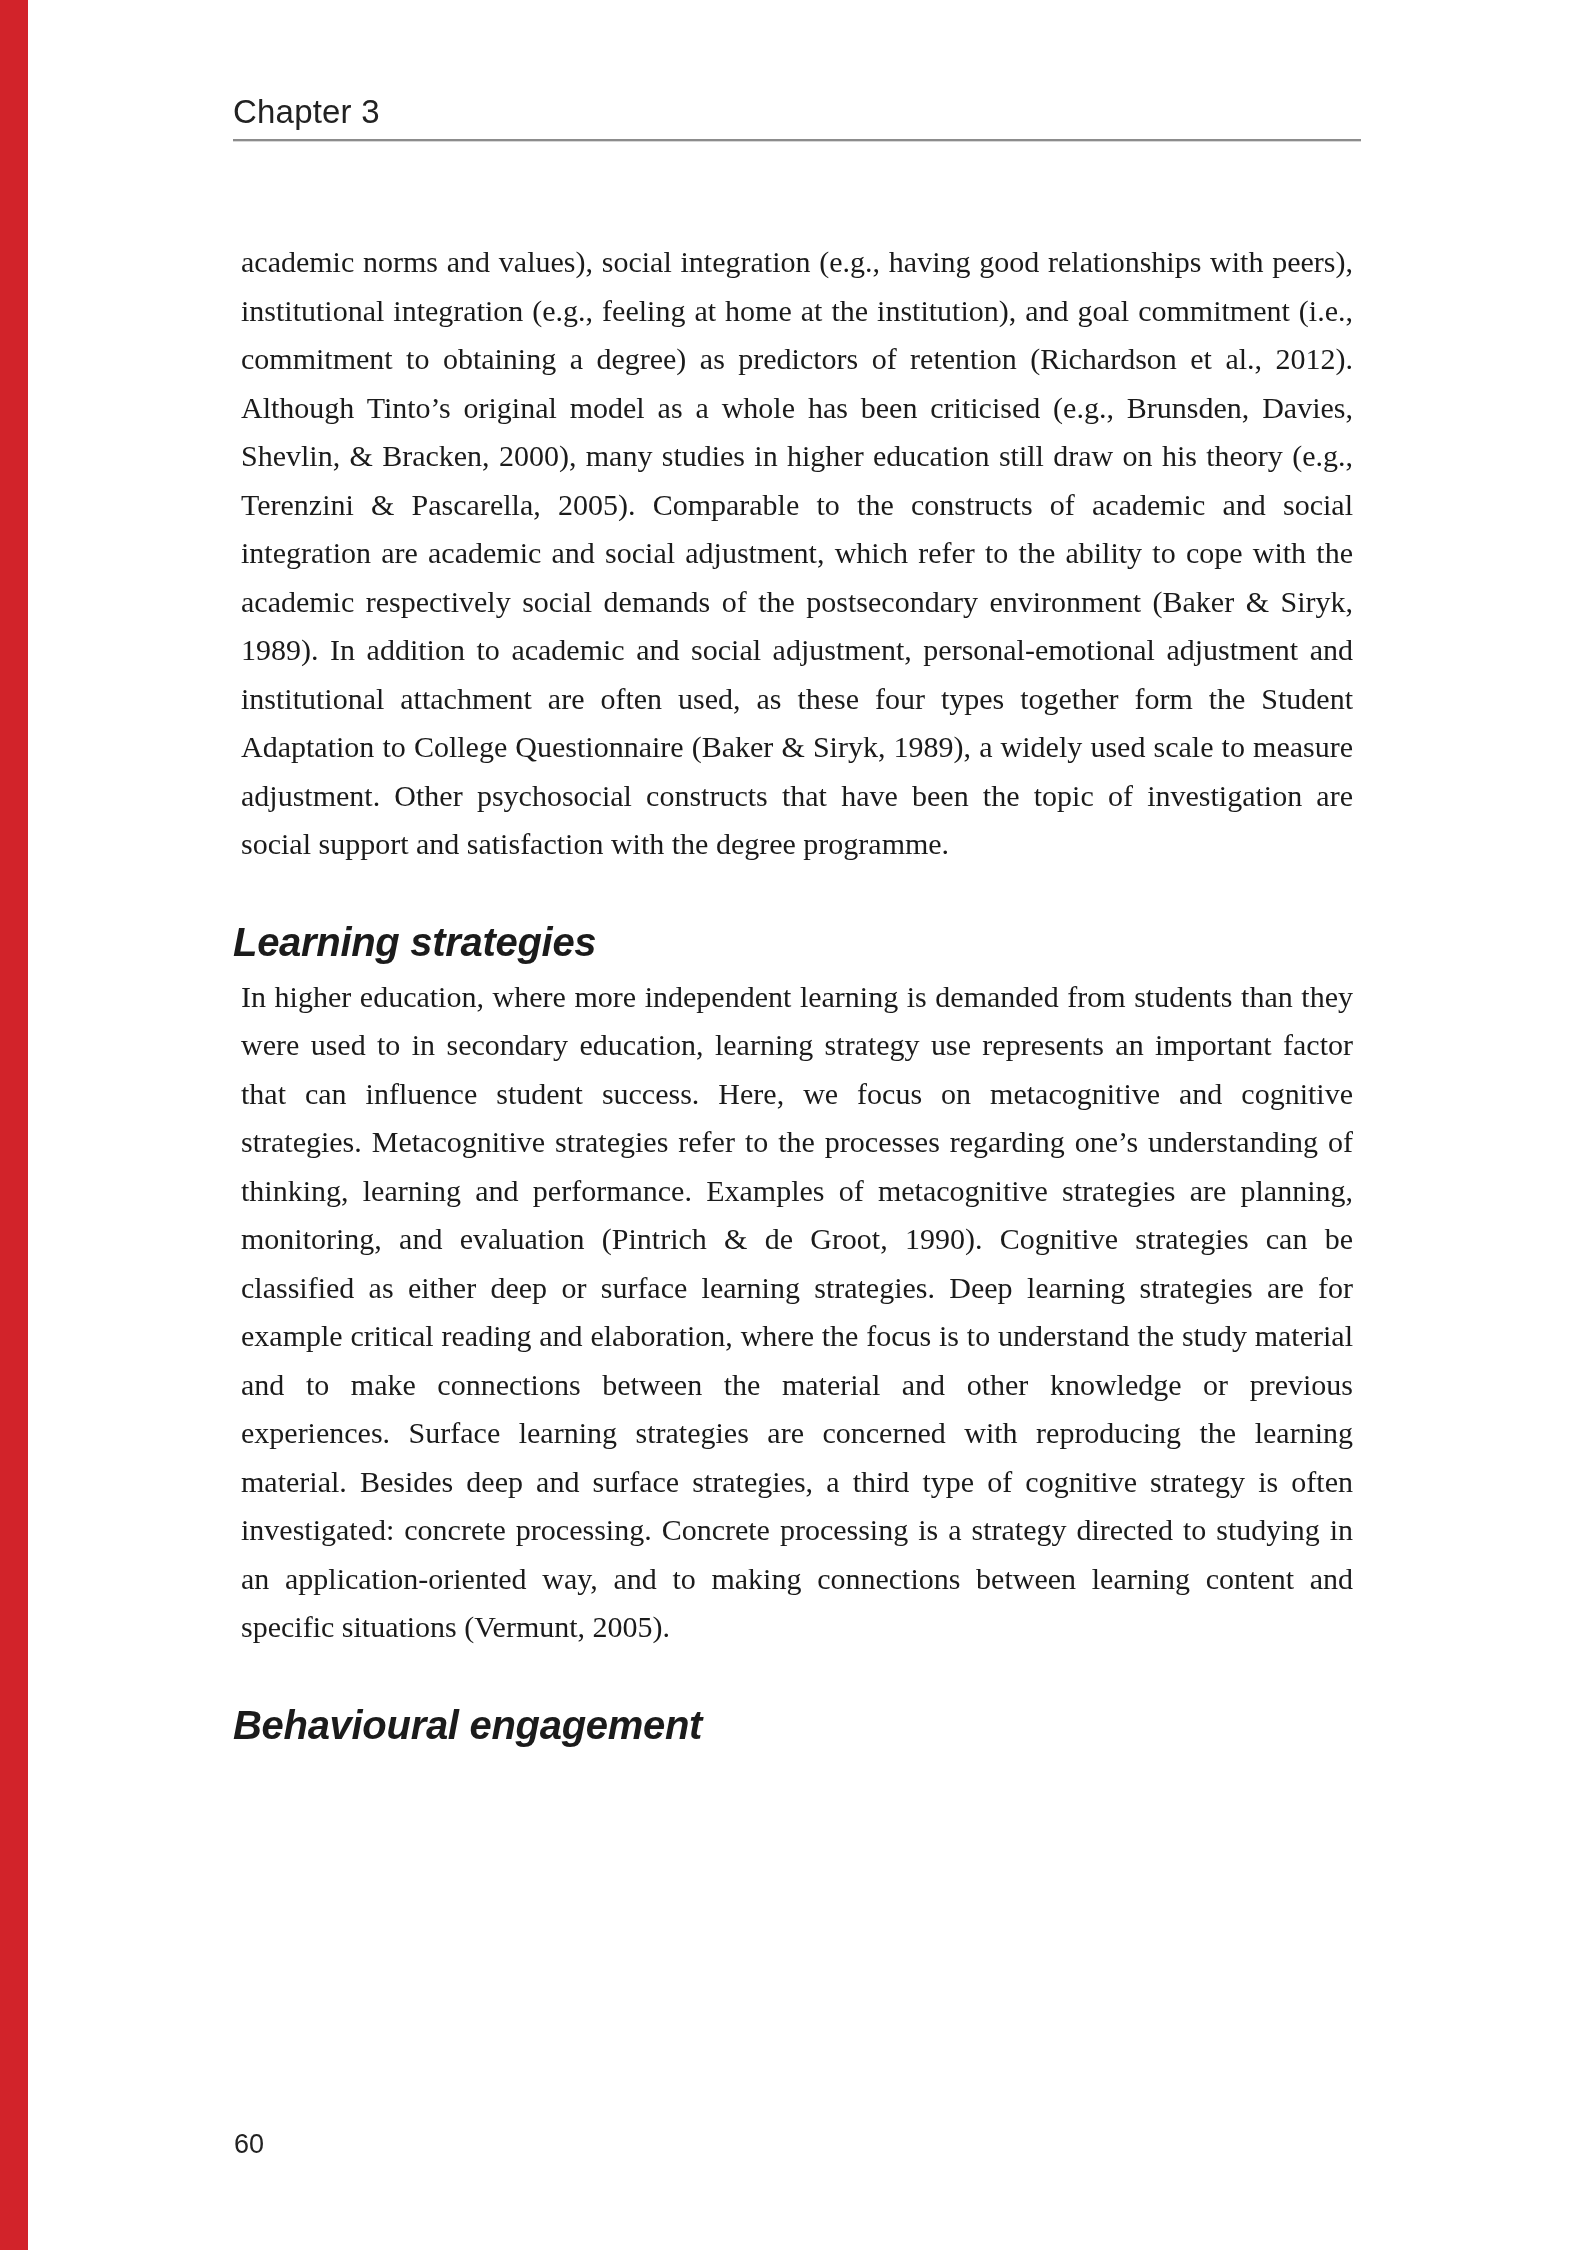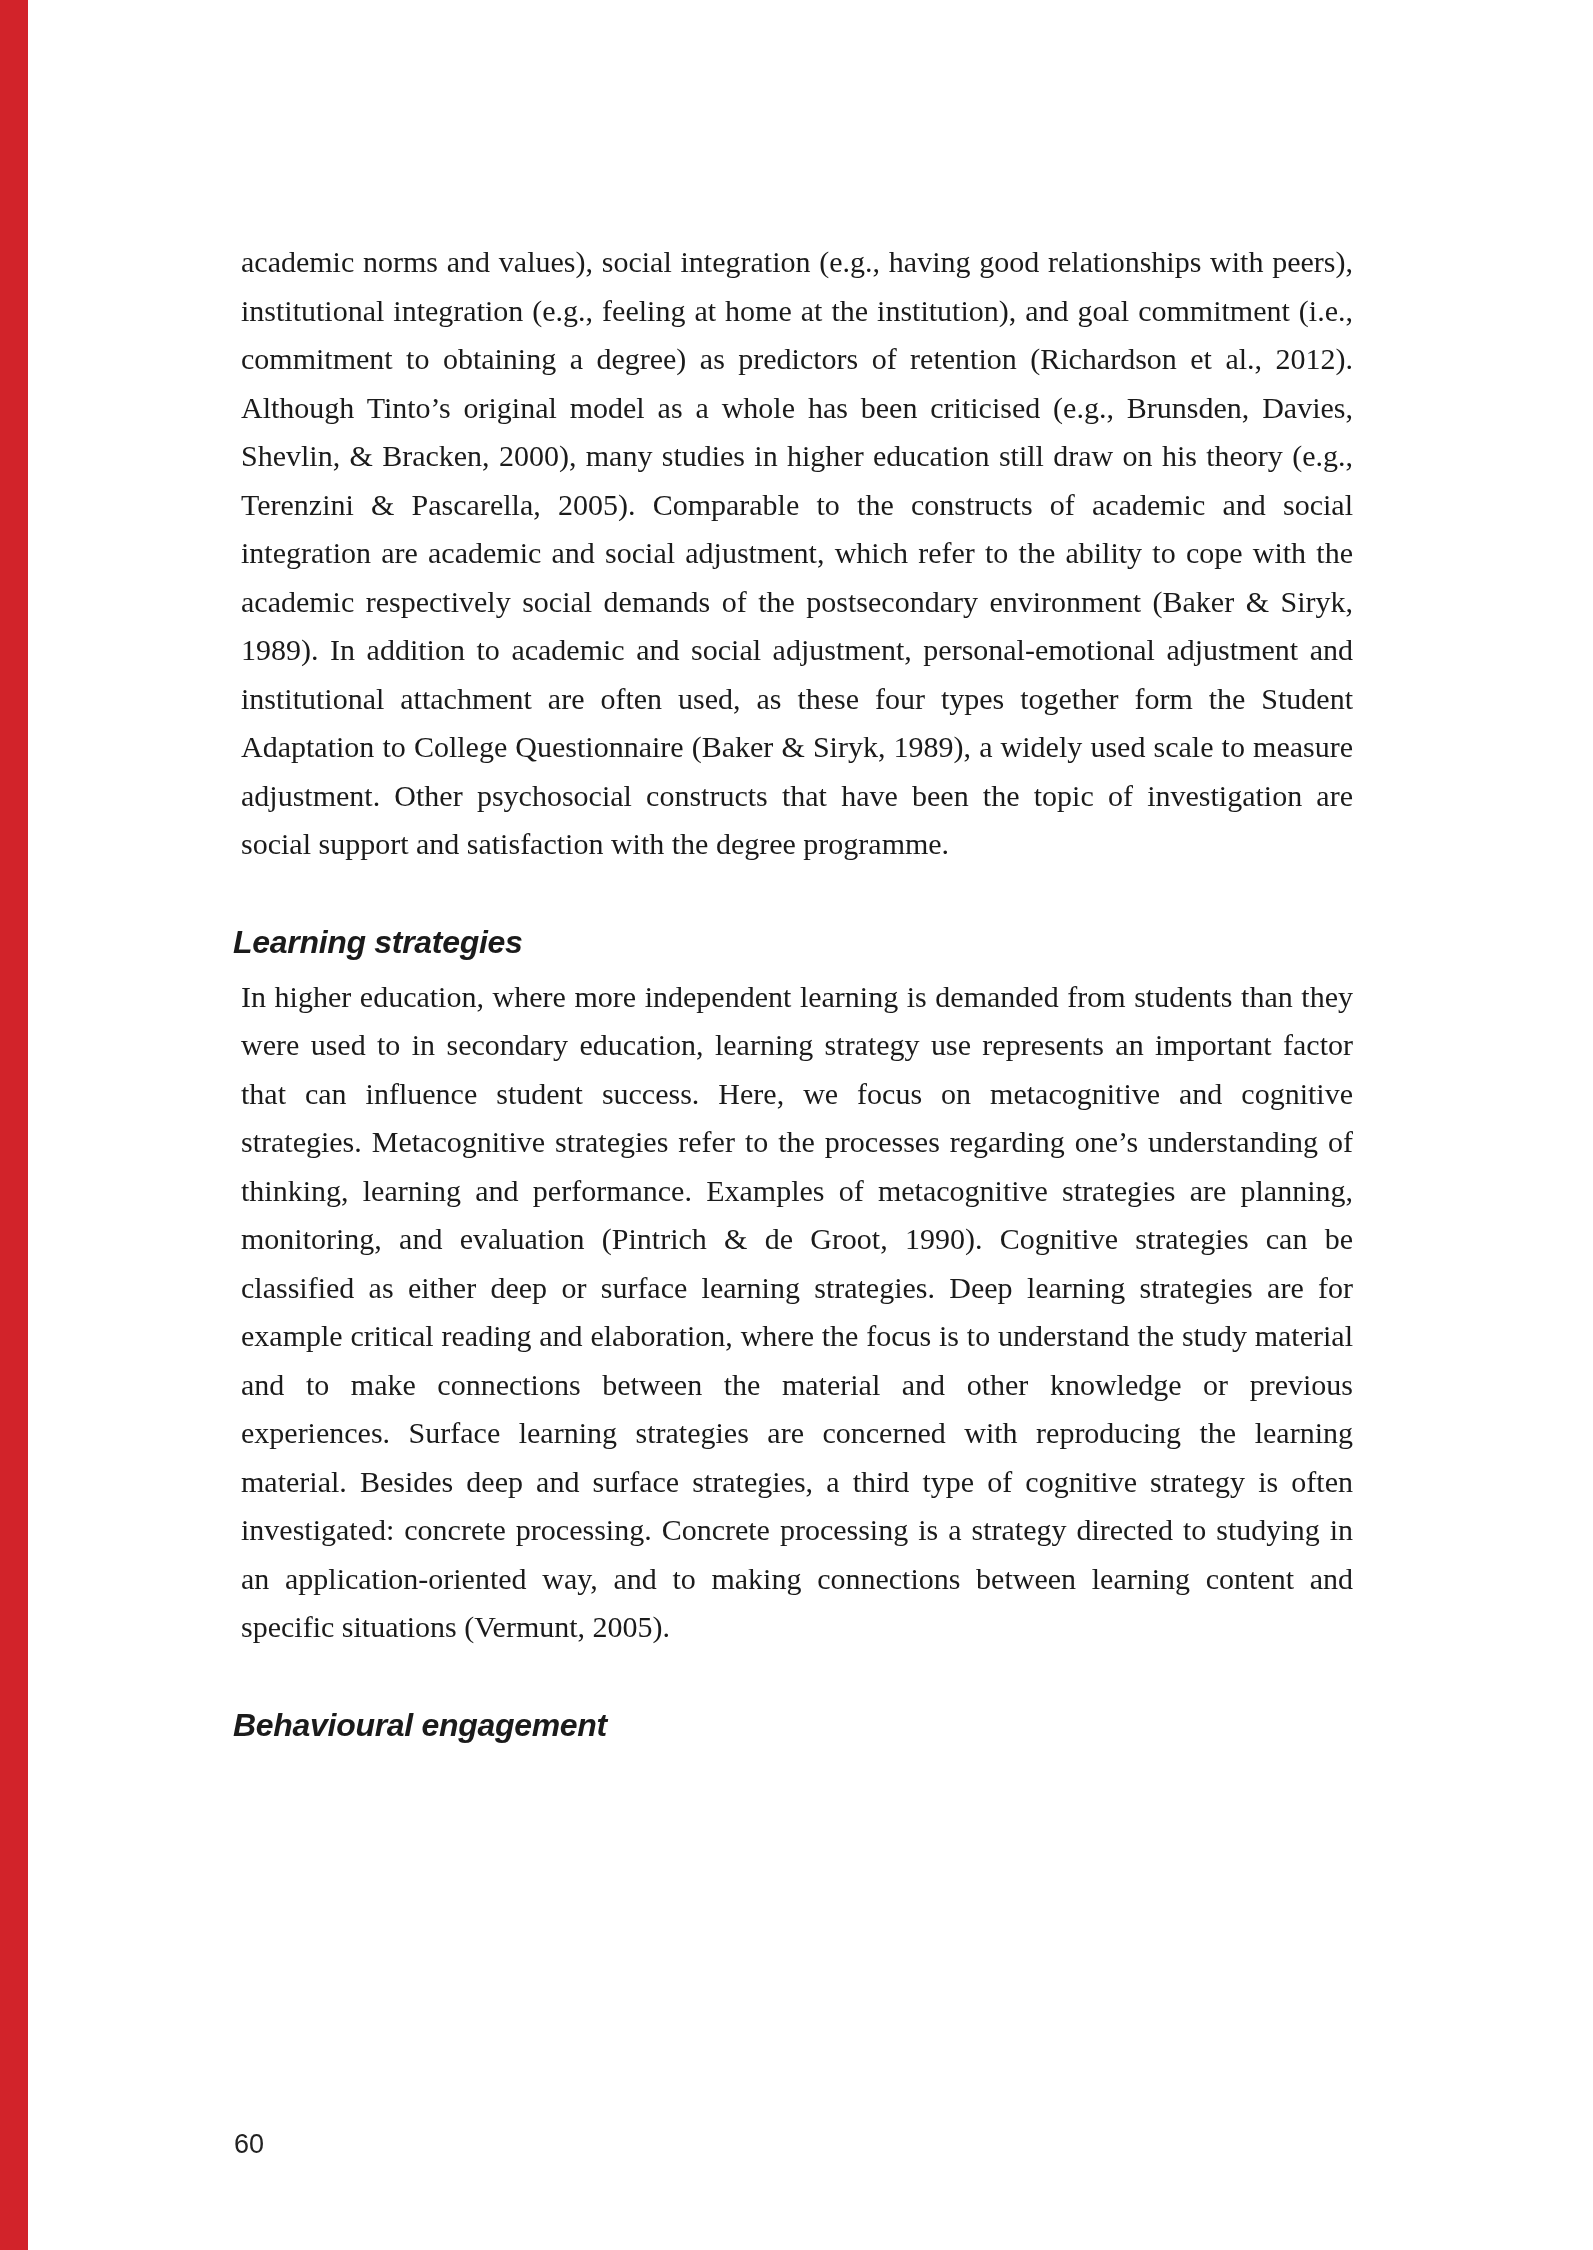--- a/index.html
+++ b/index.html
@@ -58,21 +58,21 @@
     line-height: 48.5px;
     text-align: justify;
     text-justify: inter-word;
     color: #1b1b1b;
   }
   .section-heading {
     margin: 52px 0 10px 0;
     font-family: "Liberation Sans", "DejaVu Sans", sans-serif;
     font-style: italic;
     font-weight: 700;
-    font-size: 32px;
+    font-size: 40px;
     line-height: 42px;
     color: #1b1b1b;
     letter-spacing: -0.3px;
   }
   .folio {
     position: absolute;
     left: 234px;
     top: 2127px;
     font-family: "Liberation Sans", "DejaVu Sans", sans-serif;
     font-size: 27px;
@@ -81,20 +81,24 @@
     color: #222222;
   }
 </style>
 </head>
 <body>
 
 <div class="page">
 
   <div class="edge-strip"></div>
 
+  <header class="header">
+    <div class="chapter-label">Chapter 3</div>
+    <div class="header-rule"></div>
+  </header>
 
   <main class="content">
 
     <p class="body-text">academic norms and values), social integration (e.g., having good relationships with peers), institutional integration (e.g., feeling at home at the institution), and goal commitment (i.e., commitment to obtaining a degree) as predictors of retention (Richardson et al., 2012). Although Tinto’s original model as a whole has been criticised (e.g., Brunsden, Davies, Shevlin, &amp; Bracken, 2000), many studies in higher education still draw on his theory (e.g., Terenzini &amp; Pascarella, 2005). Comparable to the constructs of academic and social integration are academic and social adjustment, which refer to the ability to cope with the academic respectively social demands of the postsecondary environment (Baker &amp; Siryk, 1989). In addition to academic and social adjustment, personal-emotional adjustment and institutional attachment are often used, as these four types together form the Student Adaptation to College Questionnaire (Baker &amp; Siryk, 1989), a widely used scale to measure adjustment. Other psychosocial constructs that have been the topic of investigation are social support and satisfaction with the degree programme.</p>
 
     <h2 class="section-heading">Learning strategies</h2>
 
     <p class="body-text">In higher education, where more independent learning is demanded from students than they were used to in secondary education, learning strategy use represents an important factor that can influence student success. Here, we focus on metacognitive and cognitive strategies. Metacognitive strategies refer to the processes regarding one’s understanding of thinking, learning and performance. Examples of metacognitive strategies are planning, monitoring, and evaluation (Pintrich &amp; de Groot, 1990).  Cognitive strategies can be classified as either deep or surface learning strategies. Deep learning strategies are for example critical reading and elaboration, where the focus is to understand the study material and to make connections between the material and other knowledge or previous experiences. Surface learning strategies are concerned with reproducing the learning material. Besides deep and surface strategies, a third type of cognitive strategy is often investigated: concrete processing. Concrete processing is a strategy directed to studying in an application-oriented way, and to making connections between learning content and specific situations (Vermunt, 2005).</p>
 
     <h2 class="section-heading">Behavioural engagement</h2>

